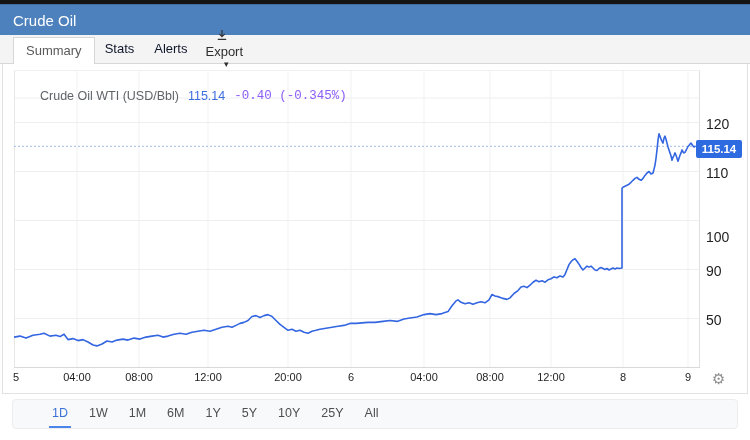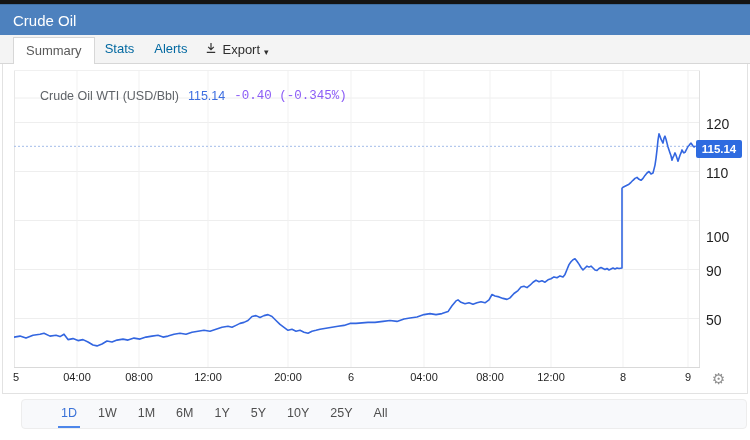--- a/index.html
+++ b/index.html
@@ -11,25 +11,25 @@
 
   .app-header { position:absolute; left:0; top:4px; width:750px; height:31px;
                 background:#4d81be; border-top:1px solid #3f6fa3;
                 display:flex; align-items:center; padding-left:13px; }
   .app-title { color:#fff; font-size:15px; }
 
   .tab-bar { position:absolute; left:0; top:35px; width:750px; height:29px;
              background:#f4f4f4; border-bottom:1px solid #d7d7d7;
              display:flex; align-items:center; padding-left:13px; z-index:5; }
   .tabs-host { display:flex; align-items:center; height:100%; }
-  .tab { font-size:13px; color:#0369a1; padding:0 10px; line-height:26px; cursor:default; }
+  .tab { font-size:13px; color:#0f172a; padding:0 10px; line-height:26px; cursor:default; }
   .tab.active { align-self:flex-end; height:27px; line-height:26px; margin-bottom:-1px;
                 background:#fff; border:1px solid #d7d7d7; border-bottom:none;
                 color:#5a5a5a; padding:0 12px; }
-  .tab-export { display:flex; align-items:flex-end; font-size:13px; color:#2e2e2e; padding:0 8px; }
+  .tab-export { display:flex; align-items:center; font-size:13px; color:#2e2e2e; padding:0 8px;flex-direction:column; }
   .tab-export .dl-icon { margin-right:5px; display:inline-block; }
   .caret { font-size:9px; color:#2e2e2e; margin-left:4px; }
 
   .chart-card { position:absolute; left:2px; top:64px; width:746px; height:330px;
                 background:#fff; border:1px solid #e2e2e2; border-top:none; }
 
   .legend { position:absolute; left:24px; top:89px; font-size:12.5px; display:flex; gap:9px;
             z-index:2; white-space:nowrap; }
   .legend-title { color:#5f6368;margin-left:16px; }
   .legend-price { color:#3d6ee0; }
@@ -42,21 +42,21 @@
           transform:translateX(-50%); white-space:nowrap; z-index:2; }
 
   .badge { position:absolute; left:696px; top:140px; width:46px; height:18px;
            color:#fff; font-size:11.5px; font-weight:bold; border-radius:2px;
            display:flex; align-items:center; justify-content:center; z-index:3; }
 
   .gear { position:absolute; left:712px; top:370px; font-size:15px; color:#8f8f8f; z-index:2; }
 
   .range-bar { position:absolute; left:12px; top:399px; width:726px; height:30px;
                background:#f8f9fb; border:1px solid #ededed; border-radius:4px;
-               display:flex; align-items:stretch; padding-left:36px; gap:15px;margin-left:9px; }
+               display:flex; align-items:stretch; padding-left:36px; gap:15px; }
   .range-btn { font-size:12.5px; color:#4f4f4f; display:flex; align-items:center;
                padding:0 3px; border-bottom:2px solid transparent; cursor:default; }
   .range-btn.active { color:#3a72d8; border-bottom-color:#4d86ea; }
 </style>
 </head>
 <body>
 
 <div class="screen">
 
   <div class="top-strip"></div>

